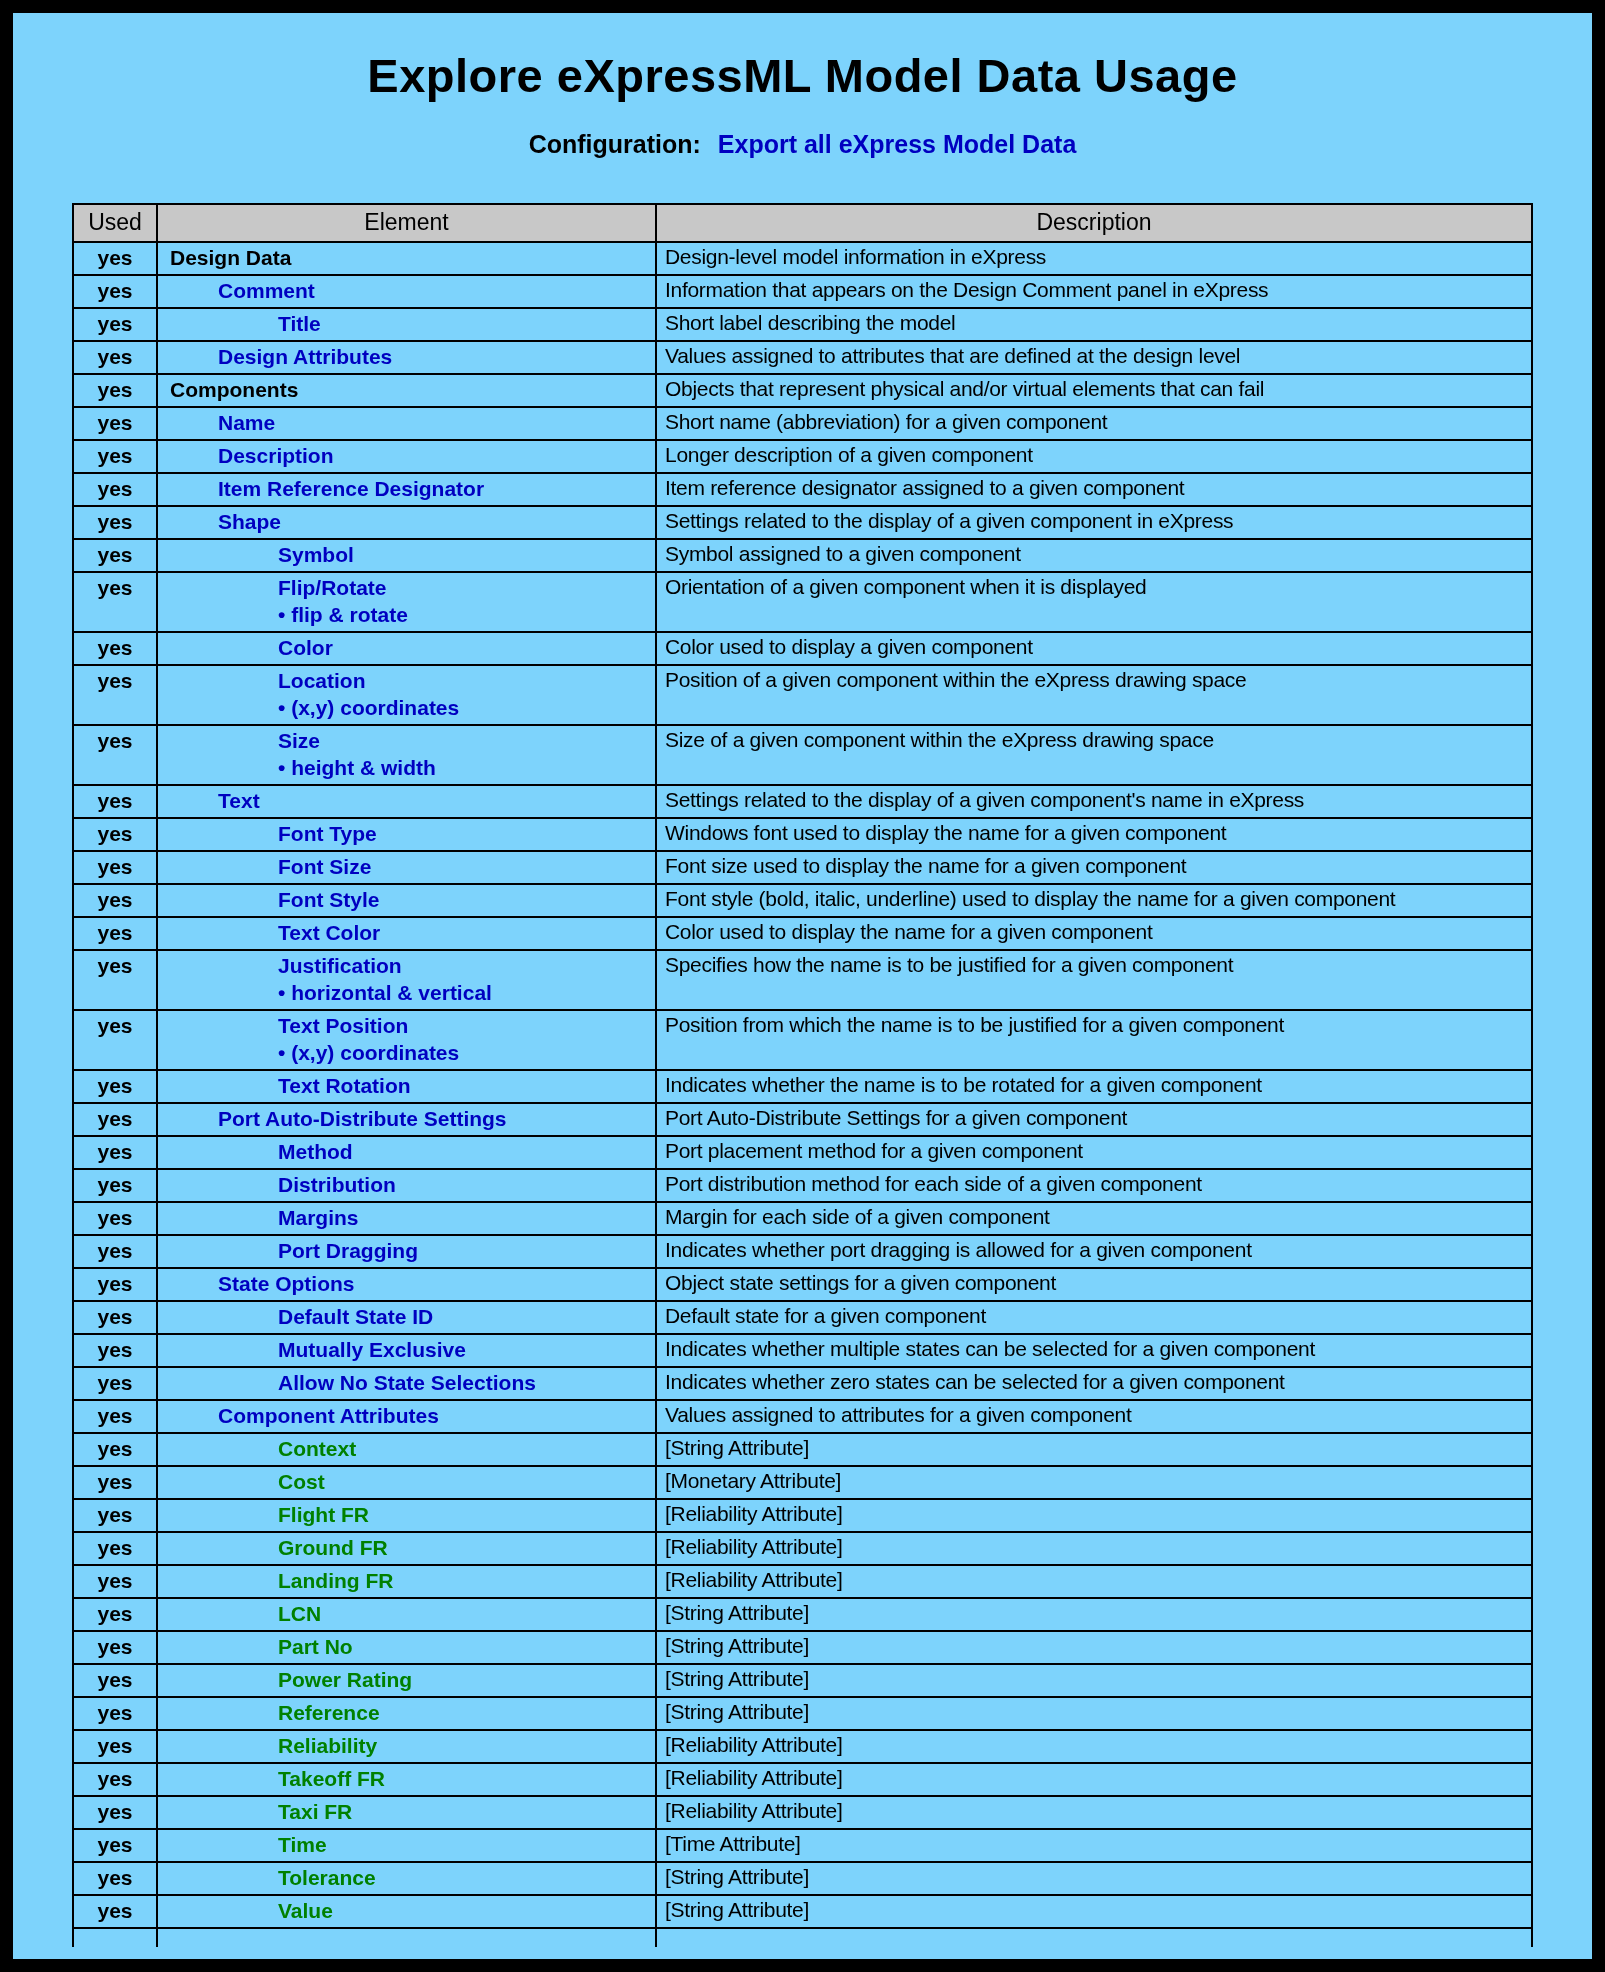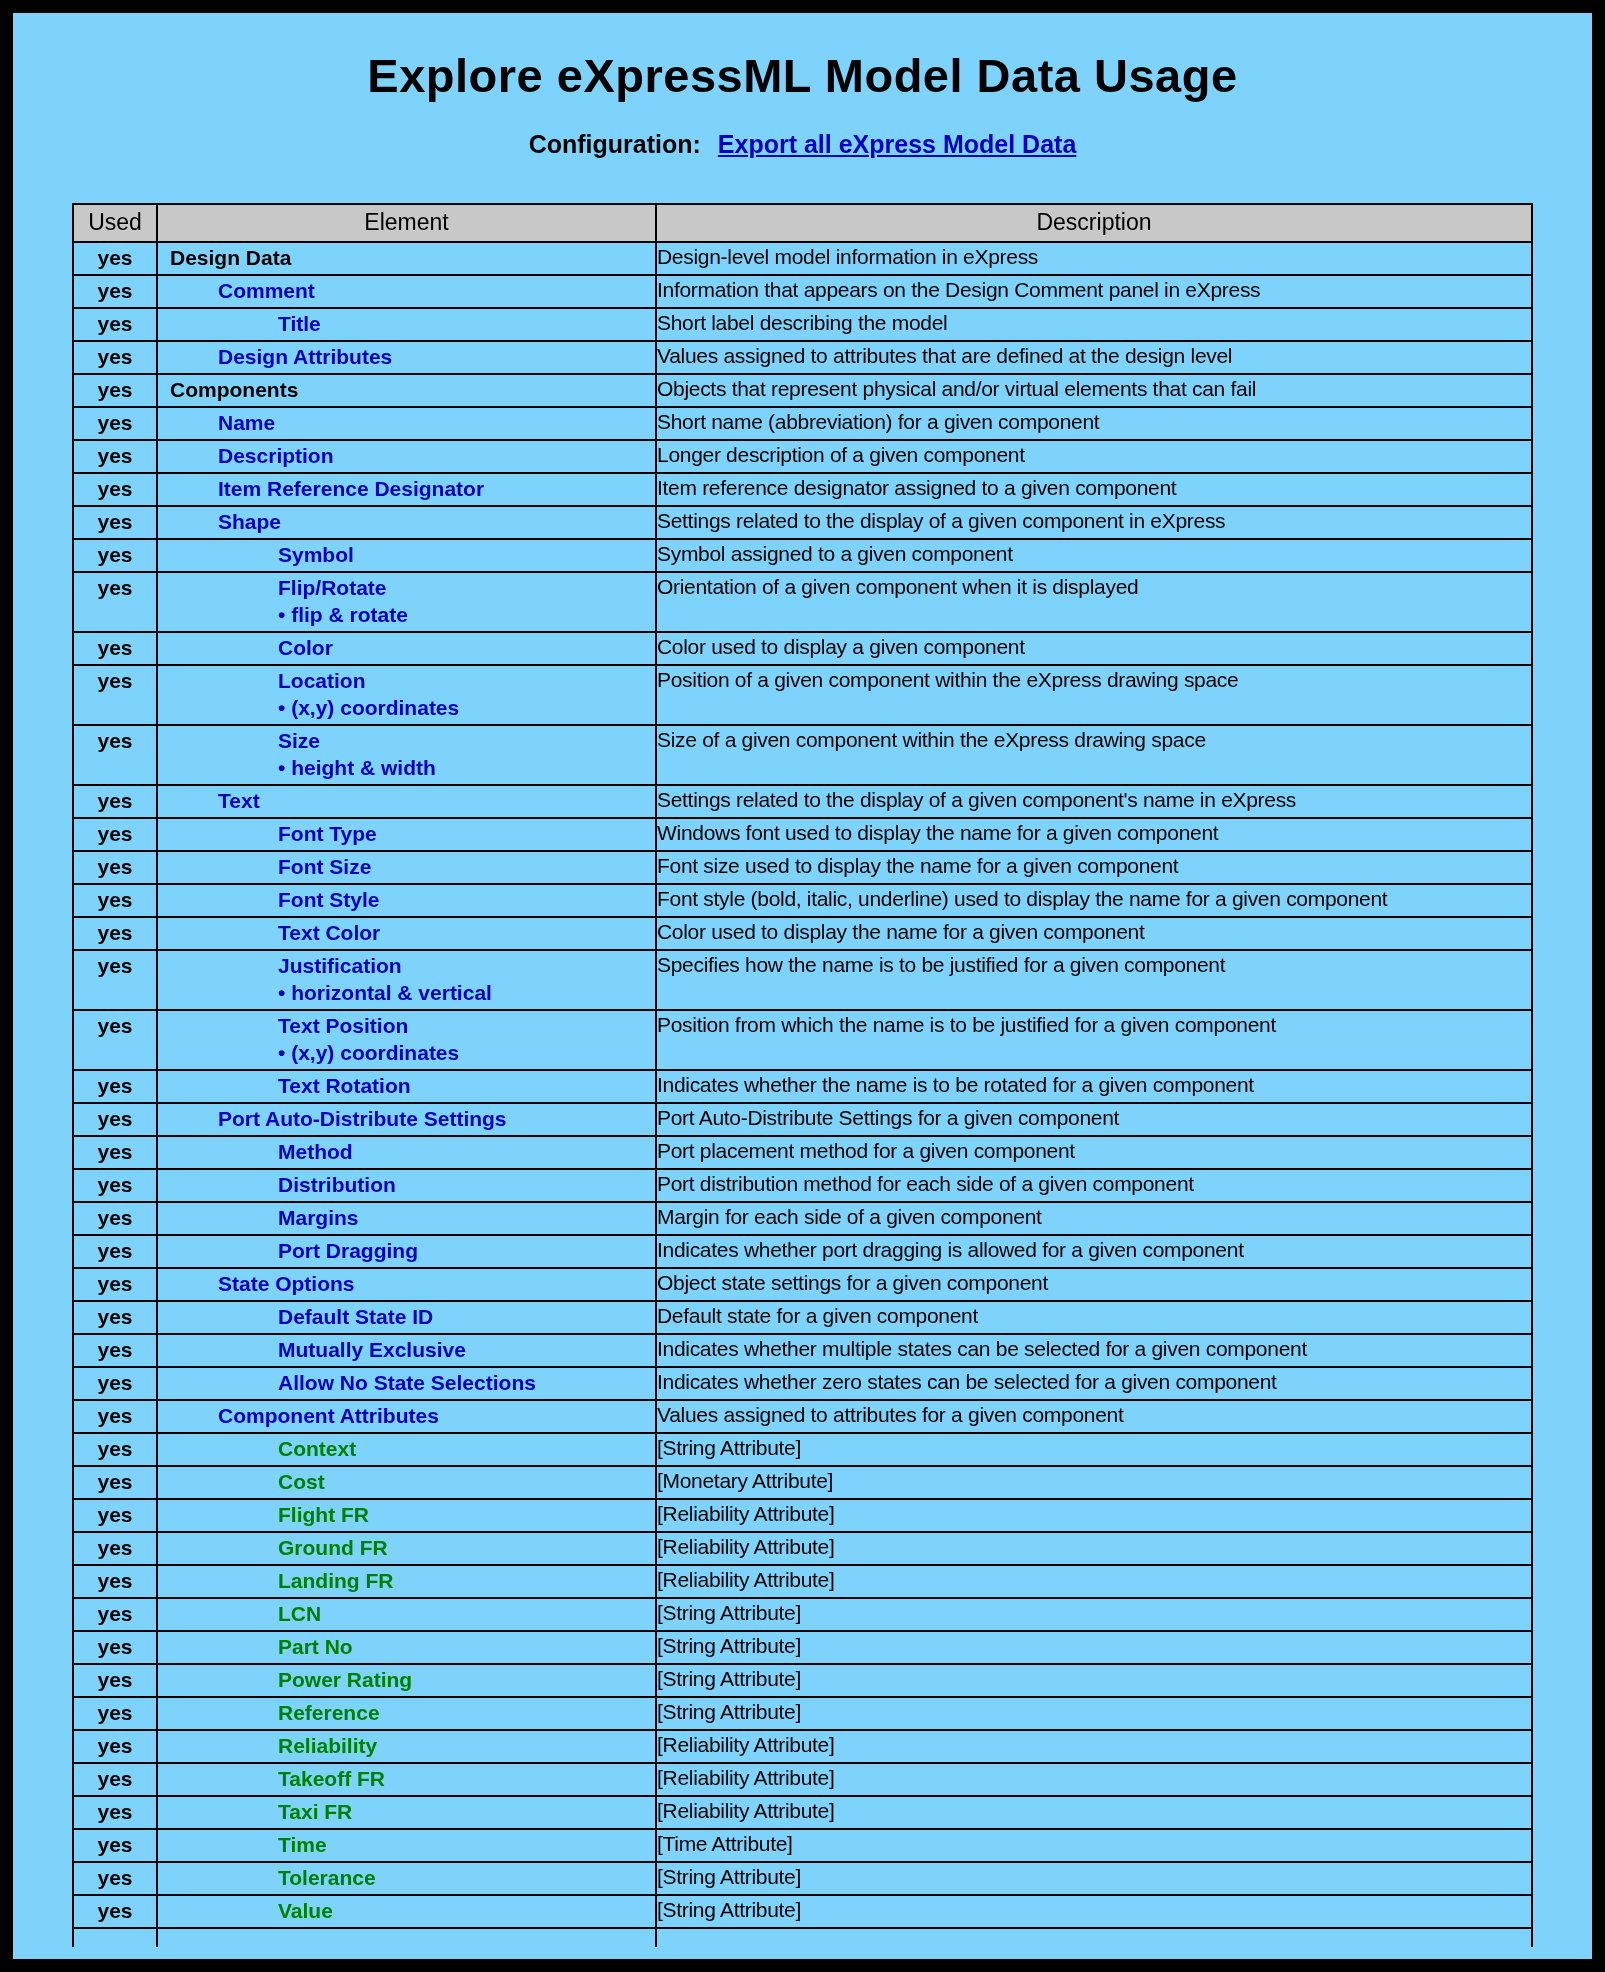--- a/index.html
+++ b/index.html
@@ -9,21 +9,21 @@
     font-family:"Liberation Sans",sans-serif;color:#000;
     padding-top:36px;
   }
   h1.title{
     margin:0;text-align:center;font-size:47px;line-height:54px;
     font-weight:bold;letter-spacing:0.5px;
   }
   .config{
     margin-top:26px;text-align:center;font-size:25px;line-height:30px;font-weight:bold;
   }
-  .config .value{margin-left:10px;text-decoration:underline;}
+  .config .value{margin-left:10px;}
   table.usage{
     border-collapse:collapse;table-layout:fixed;
     width:1459px;margin:44px auto 0 auto;
   }
   th{
     border:2px solid #000;background:#C8C8C8;
     font-weight:normal;font-size:23px;padding:4px 0 5px 0;text-align:center;
   }
   td{border:2px solid #000;vertical-align:top;}
   td.used{
@@ -35,21 +35,21 @@
   .el{font-weight:bold;font-size:21px;line-height:24px;white-space:nowrap;}
   .ind0{padding-left:12px;}
   .ind1{padding-left:60px;}
   .ind2{padding-left:120px;}
   .sub{padding-left:120px;margin-top:3px;}
   .c-section{color:#000;}
   .c-element{color:#0000C0;}
   .c-attribute{color:#008000;}
   td.desc{
     font-size:21px;line-height:24px;letter-spacing:-0.3px;
-    padding:2px 14px 5px 0;
+    padding:2px 14px 5px 8px;
   }
   tbody.stub-body td{
     border:none;border-left:2px solid #000;height:16px;
   }
   tbody.stub-body td:last-child{border-right:2px solid #000;}
 </style>
 </head>
 <body>
 
 <div class="page">

